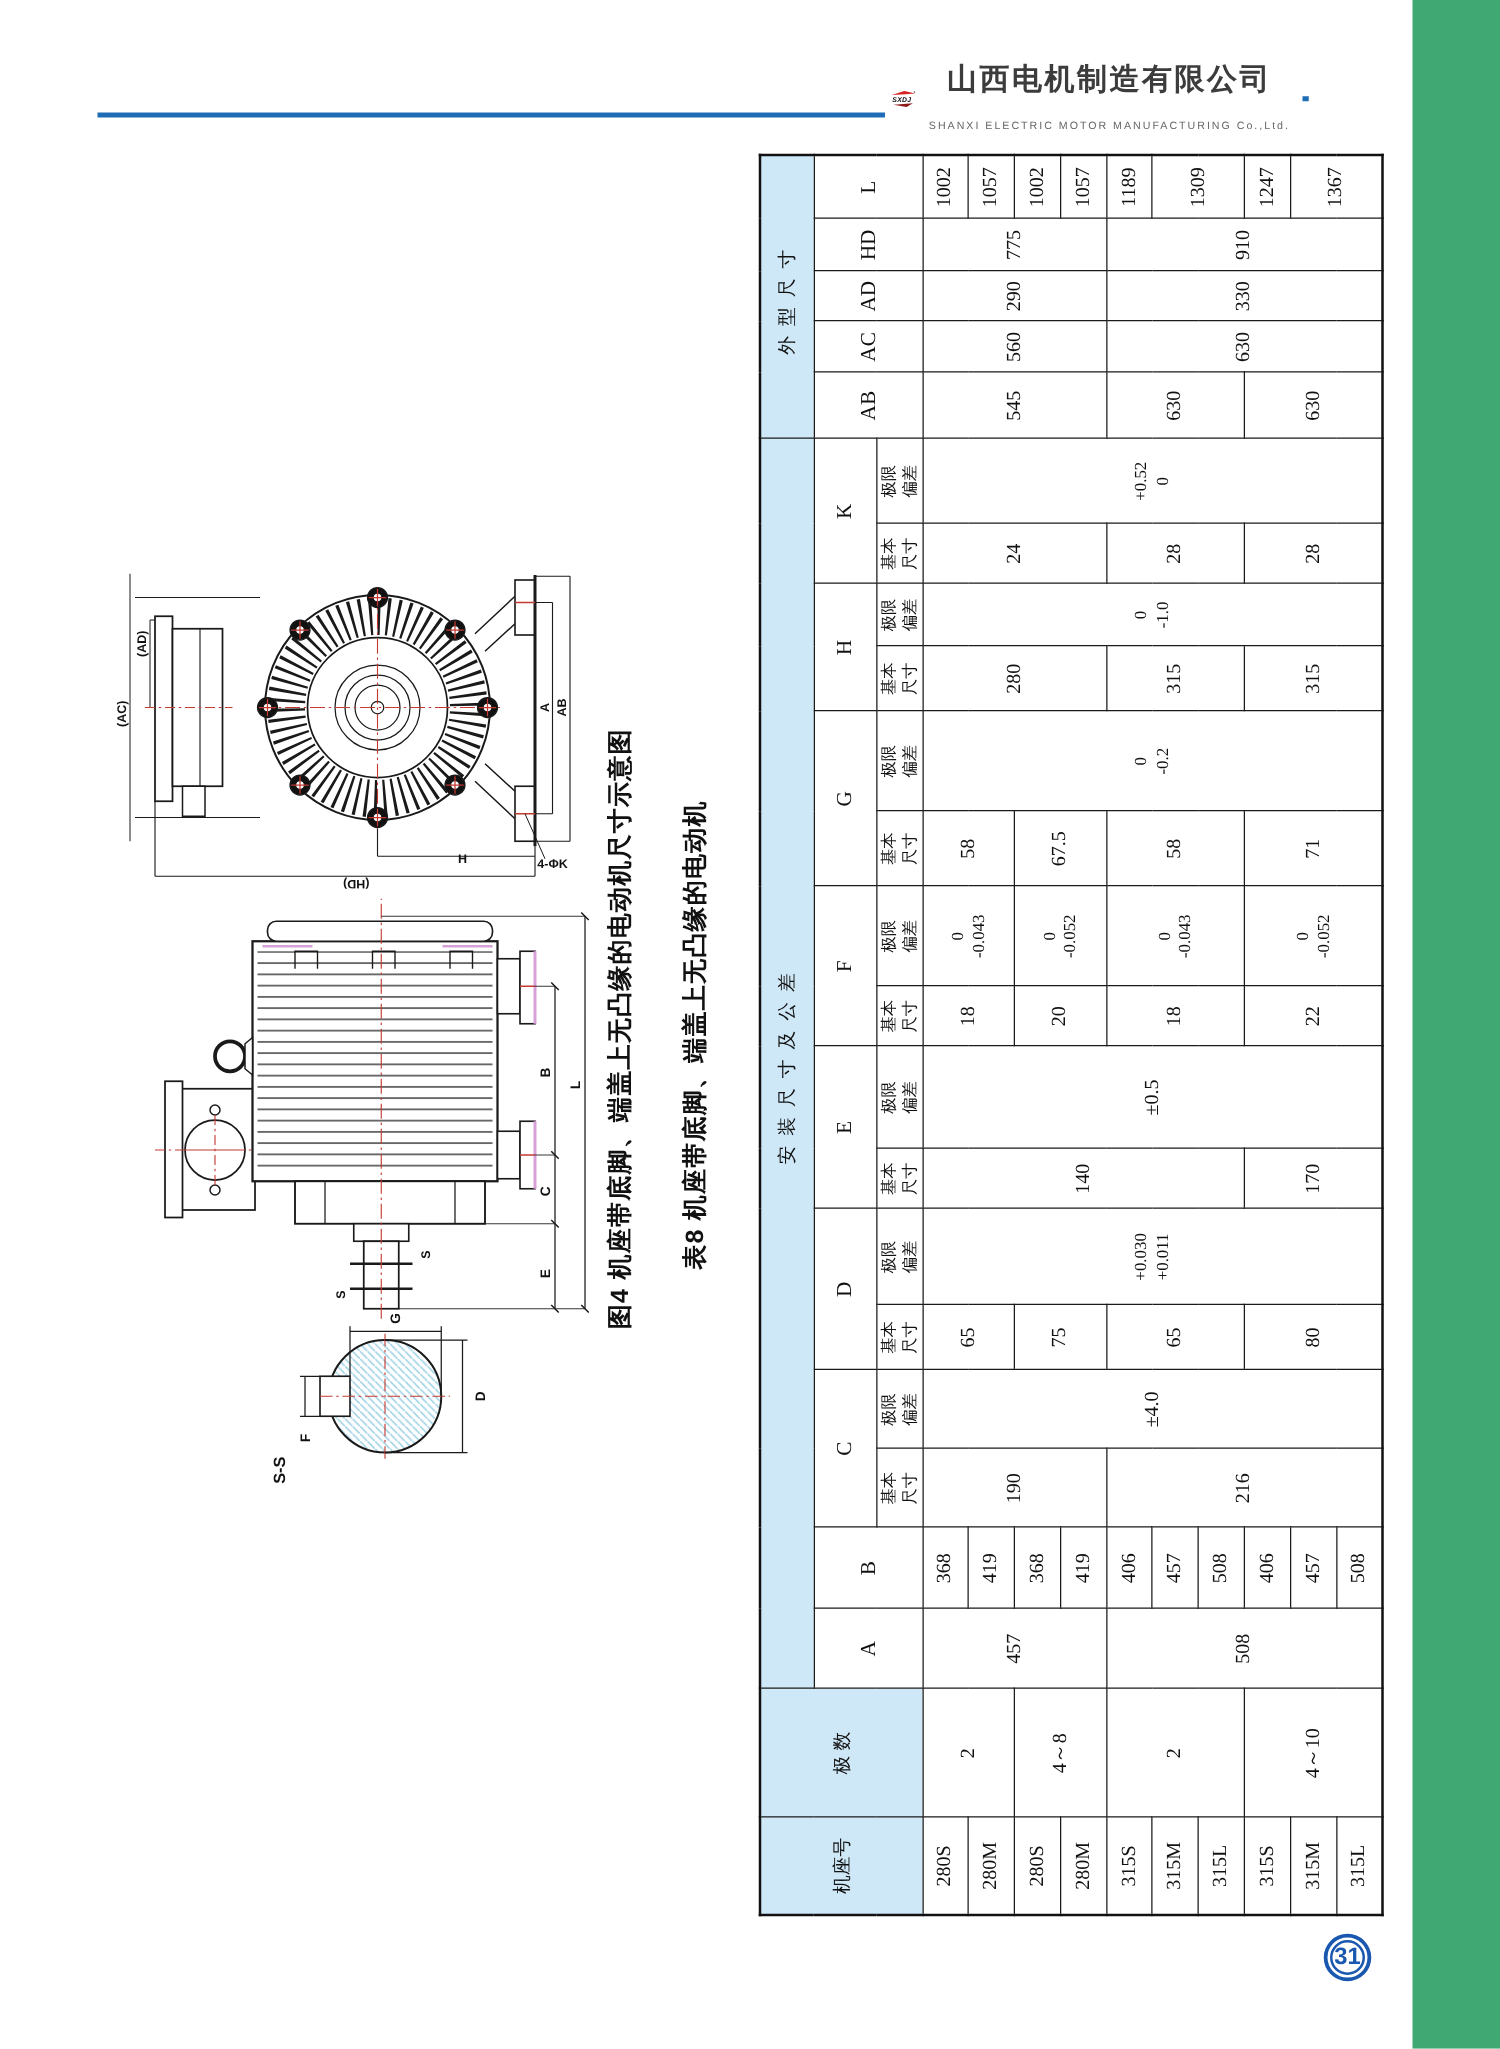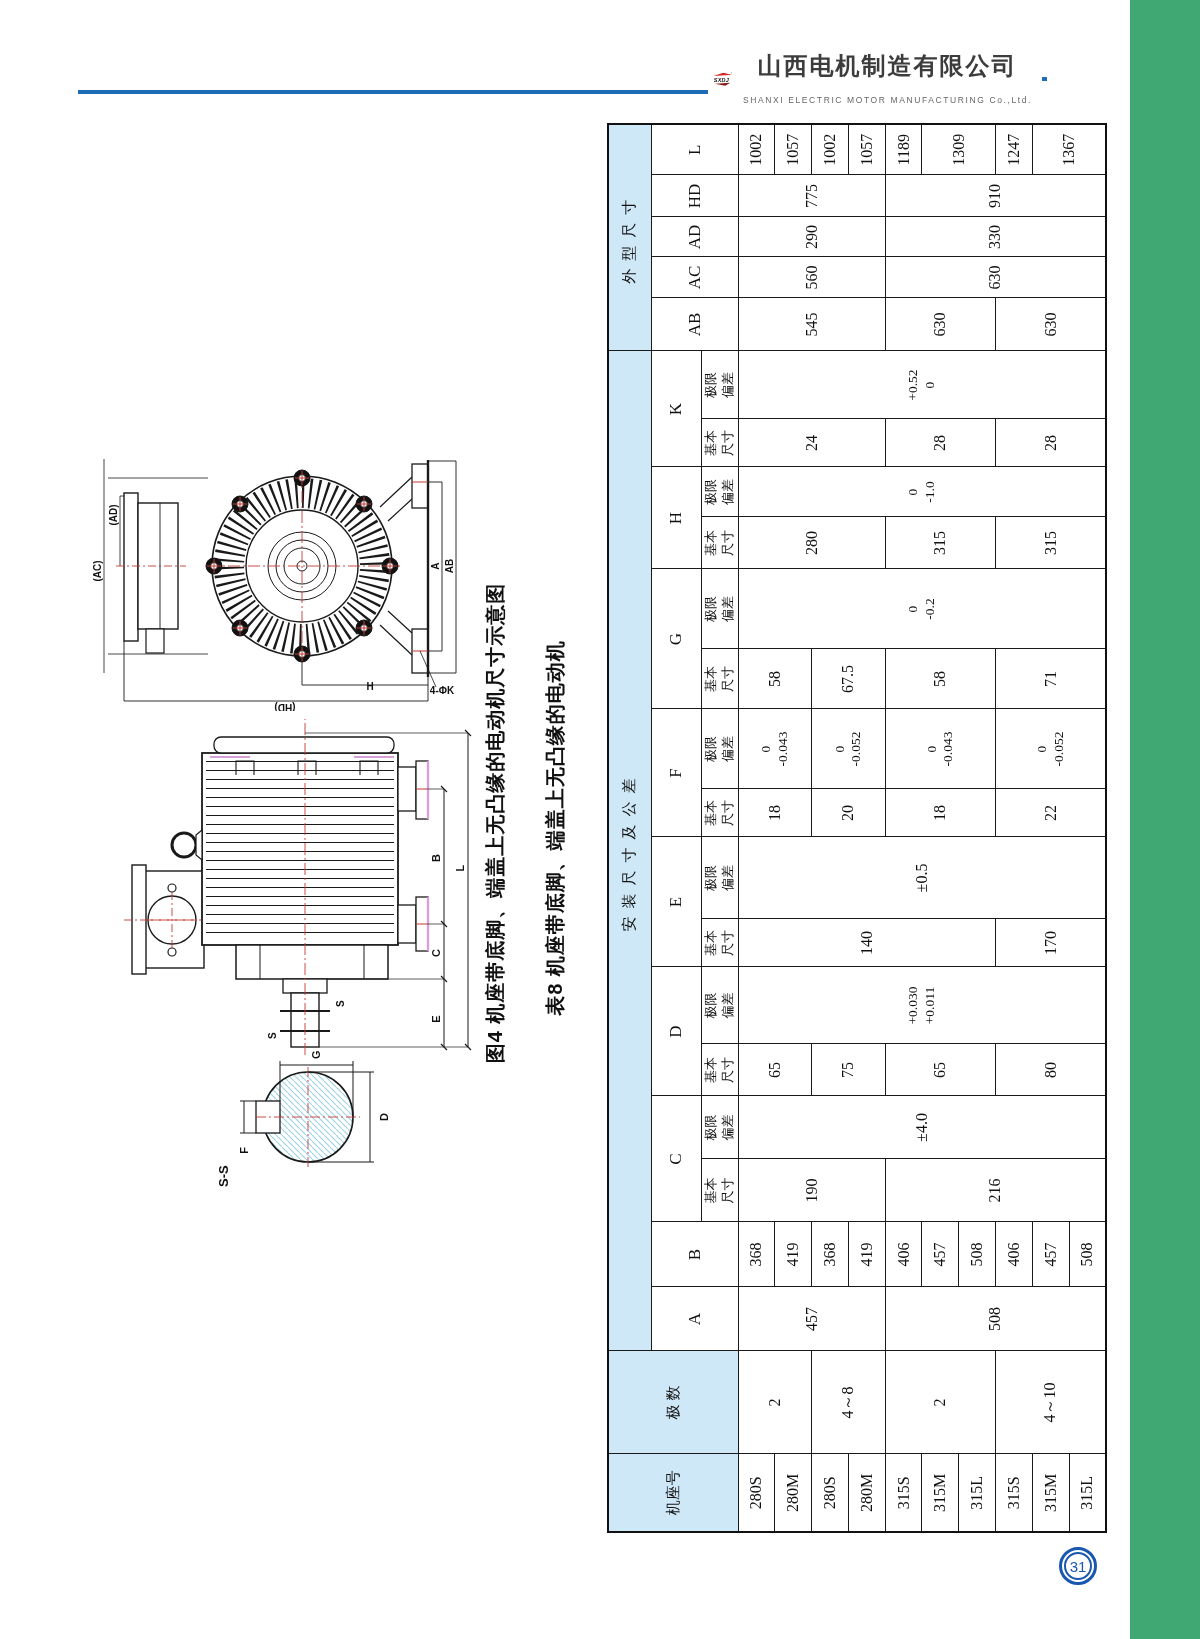--- a/index.html
+++ b/index.html
@@ -8,21 +8,21 @@
     --hatch-blue:#9fd2e6; --ink:#1a1a1a;
   }
   *{margin:0;padding:0;box-sizing:border-box;}
   body{width:1200px;height:1639px;position:relative;background:#ffffff;
        font-family:"Liberation Sans","DejaVu Sans",sans-serif;color:var(--ink);overflow:hidden;}
   .green-bar{position:absolute;right:0;top:0;width:70px;height:1639px;background:var(--sidebar-green);}
   
   .header-rule{position:absolute;left:78px;top:90px;width:630px;height:4px;background:var(--accent-blue);}
   .brand{position:absolute;left:712px;top:44px;width:335px;height:70px;display:flex;align-items:center;gap:10px;}
   .brand .names{display:flex;flex-direction:column;align-items:center;line-height:1.05;}
-  .company-cn{font-size:24px;font-weight:600;color:#3c3c3c;letter-spacing:2px;white-space:nowrap;}
+  .company-cn{font-size:24px;font-weight:600;color:#3c3c3c;letter-spacing:2px;white-space:nowrap;font-family:Liberation Mono, monospace;}
   .company-en{font-size:8.5px;color:#666;letter-spacing:1.6px;white-space:nowrap;margin-top:18px;}
   .brand-dash{width:22px;height:4px;background:var(--accent-blue);}
   
   .rot-outer{position:absolute;left:90px;top:125px;width:1015px;height:1408px;}
   .rot-inner{position:absolute;left:0;top:0;width:1408px;height:1015px;
              transform-origin:0 0;transform:rotate(-90deg) translateX(-1408px);}
   .fig-layer{position:absolute;left:0;top:0;width:1408px;height:430px;}
   .fig-ss{position:absolute;left:338px;top:108px;}
   .fig-side{position:absolute;left:470px;top:20px;}
   .fig-end{position:absolute;left:822px;top:0;}
@@ -43,21 +43,21 @@
   tr.hr0 th{font-size:15px;font-family:"Liberation Sans","DejaVu Sans",sans-serif;}
   tr.hr1 th{font-size:17px;}
   tr.hr2 th{font-size:13px;line-height:1.25;font-family:"Liberation Sans","DejaVu Sans",sans-serif;}
   th.hdr-blue{background:var(--table-header-blue);}
   th.sp-wide{letter-spacing:8px;}
   
   .page-badge{position:absolute;left:1059px;top:1547px;width:38px;height:38px;border:3px solid var(--badge-blue);
               border-radius:50%;display:flex;align-items:center;justify-content:center;}
   .page-badge .inner{width:28px;height:28px;border:2px solid var(--badge-blue);border-radius:50%;
               display:flex;align-items:center;justify-content:center;
-              font-size:15px;font-weight:normal;color:var(--badge-blue);}
+              font-size:19px;font-weight:bold;color:var(--badge-blue);}
   svg{display:block;}
   svg text{font-family:"Liberation Sans","DejaVu Sans",sans-serif;font-weight:bold;fill:#111;}
 </style>
 </head>
 <body>
 
 <div class="green-bar"></div>
 
 <div class="header-rule"></div>
 <div class="brand">

